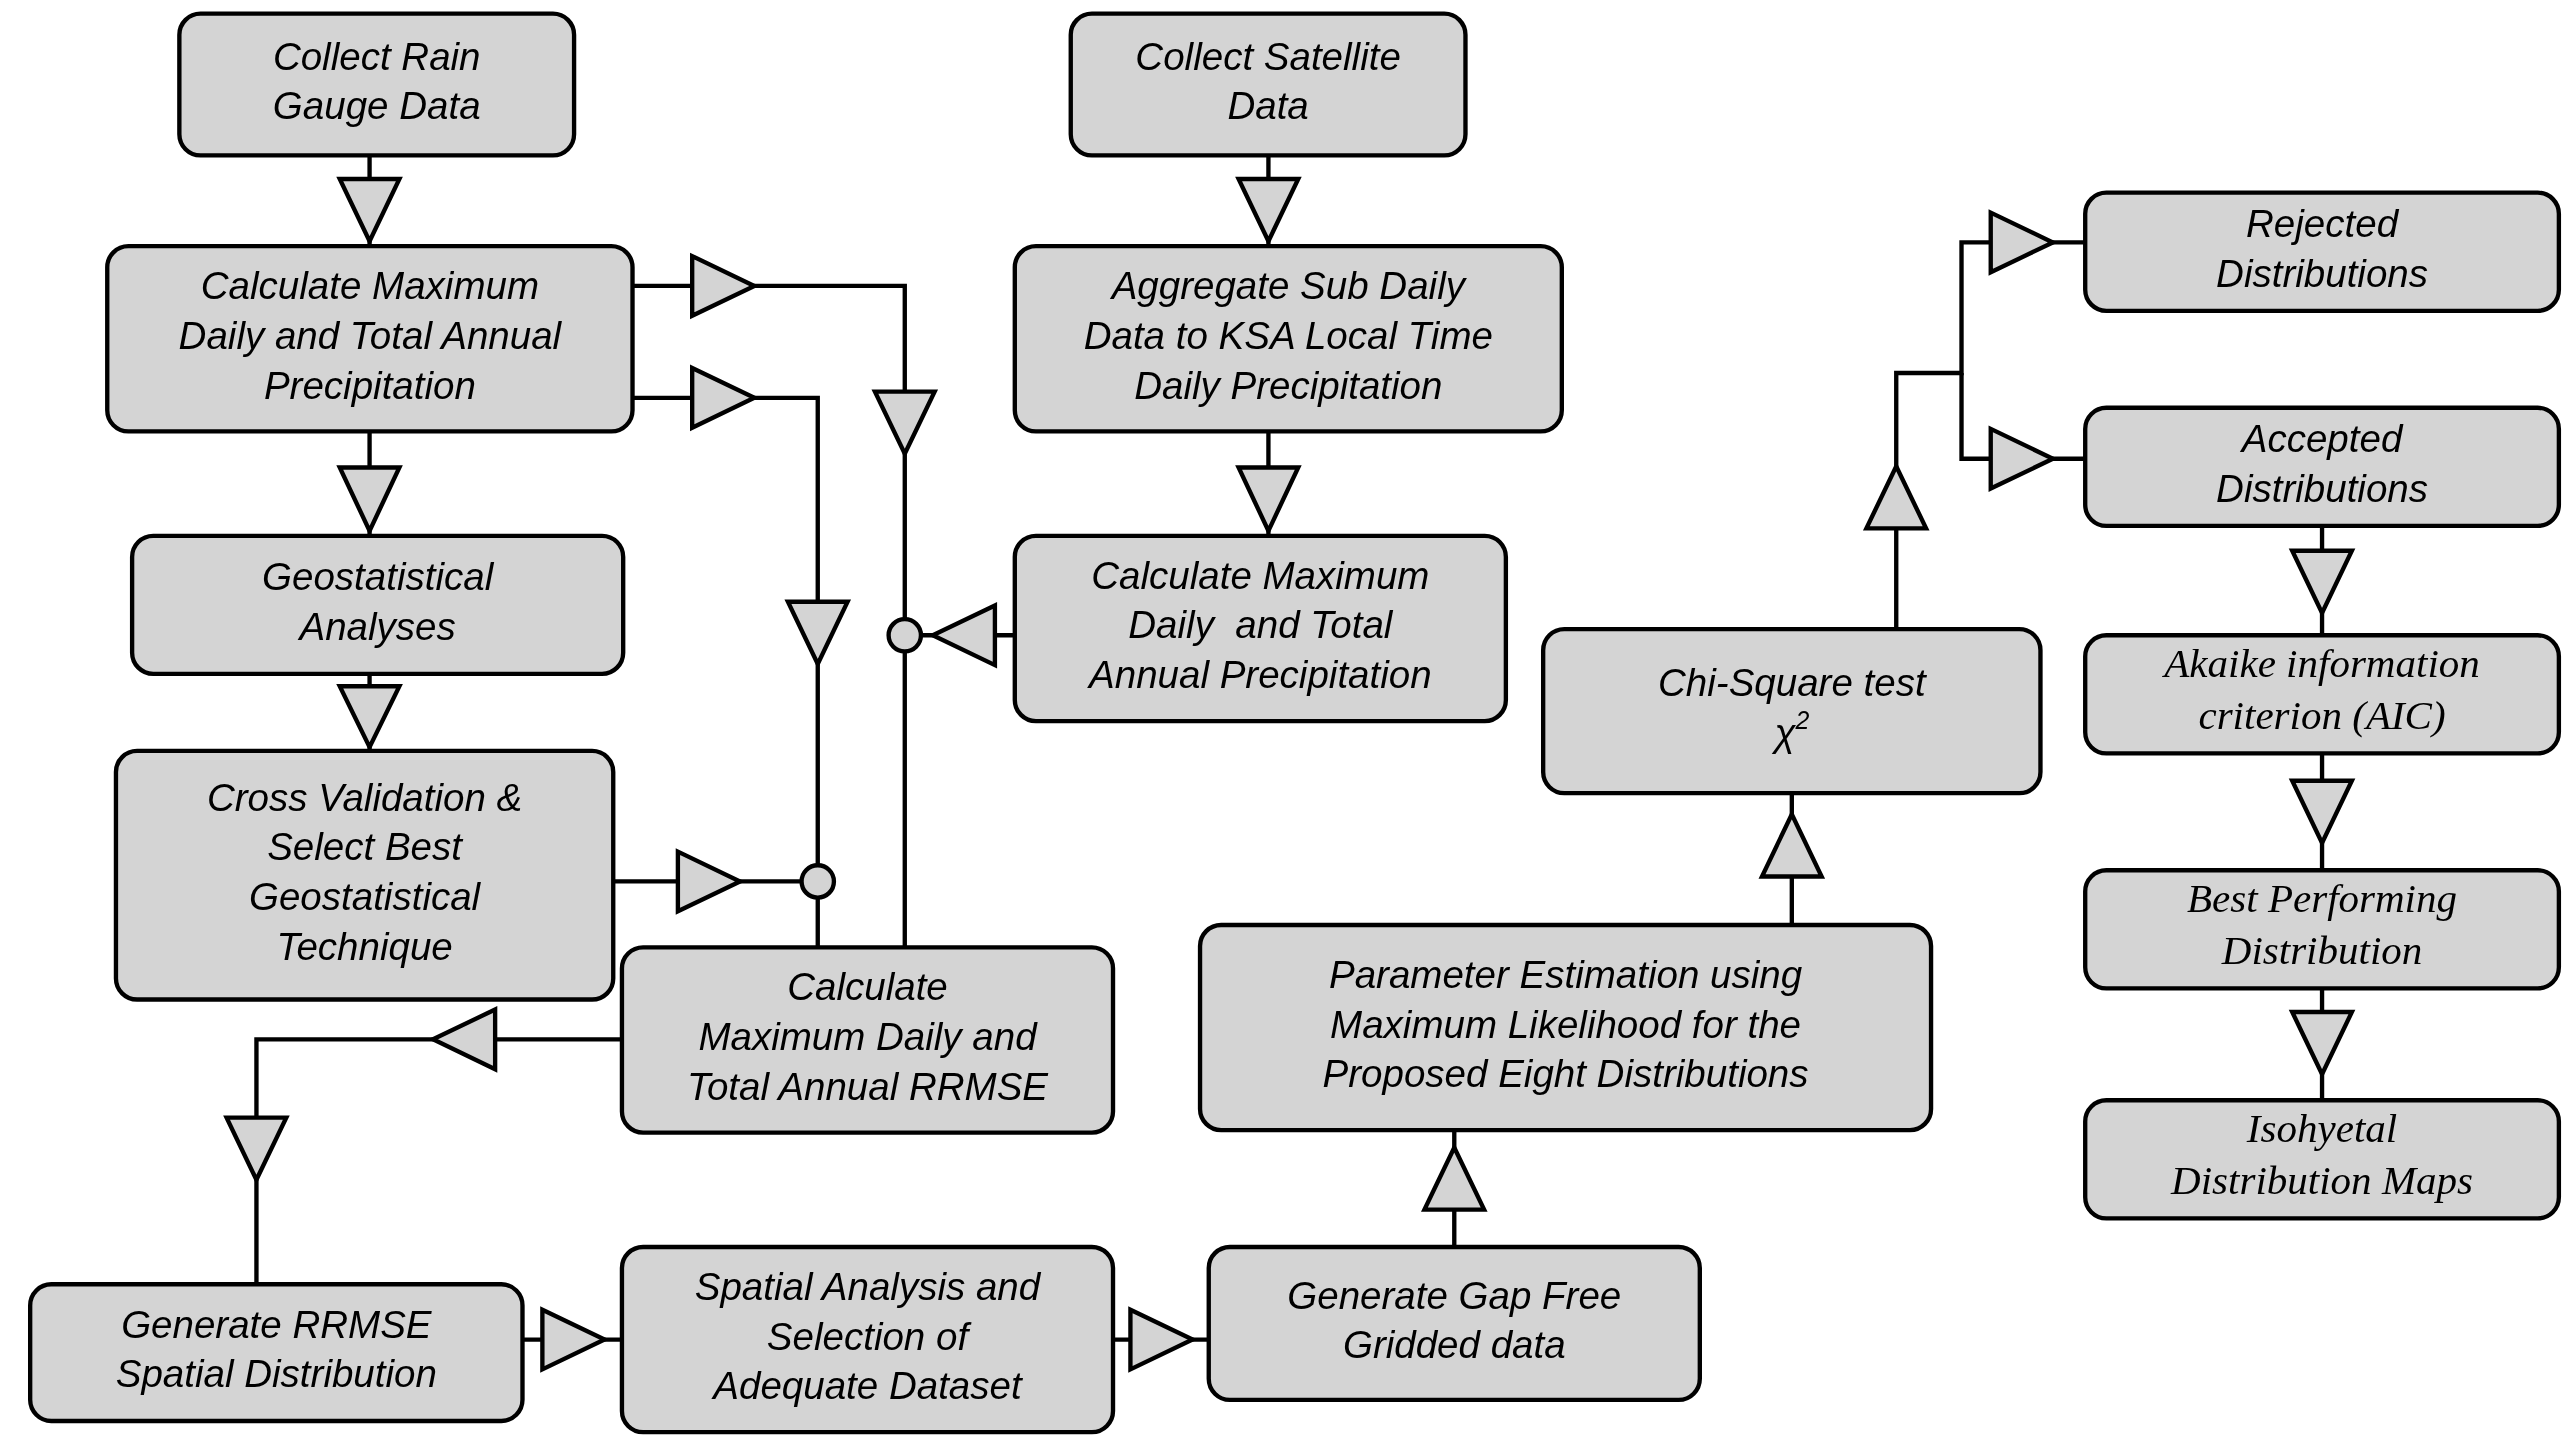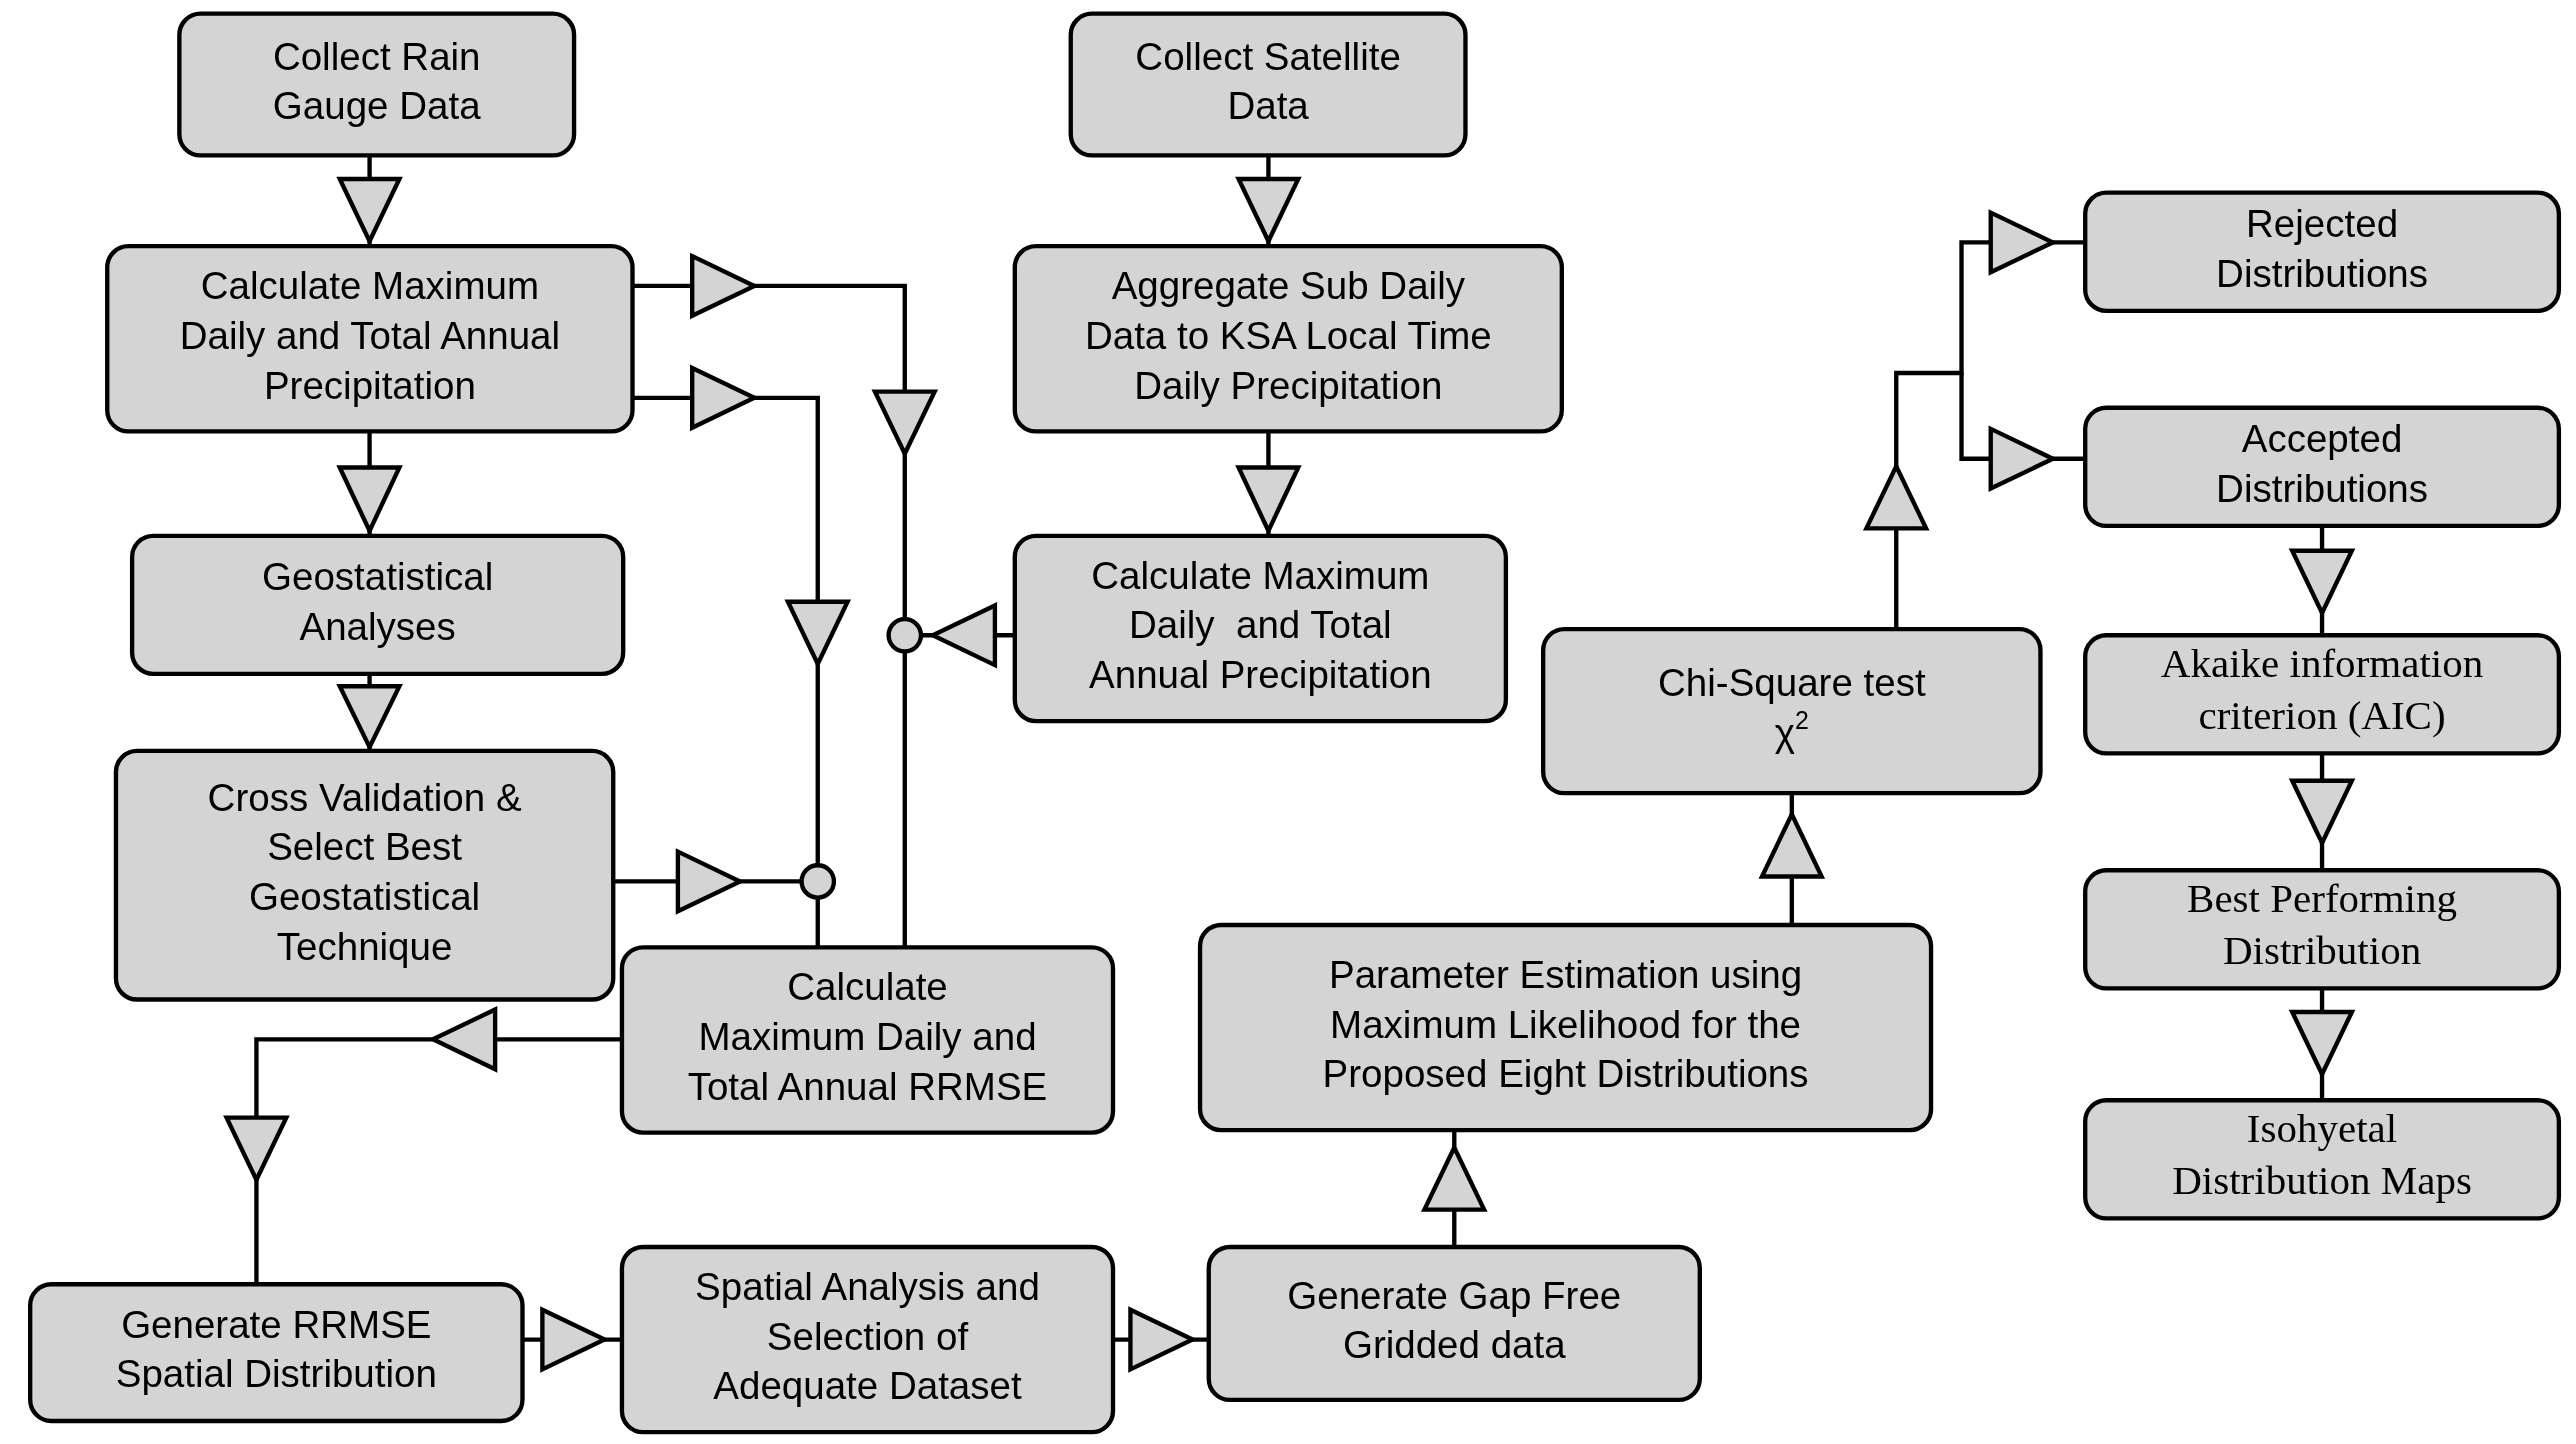--- a/index.html
+++ b/index.html
@@ -6,20 +6,21 @@
     margin: 0;
     padding: 0;
     background: #ffffff;
   }
   #diagram-root {
     position: relative;
     width: 2576px;
     height: 1444px;
     background: #ffffff;
     overflow: hidden;
+    font-style: italic;
   }
   svg.flow {
     position: absolute;
     left: 0; top: 0;
     width: 2576px;
     height: 1444px;
   }
   .node-rect {
     fill: #d4d4d4;
     stroke: #000000;

